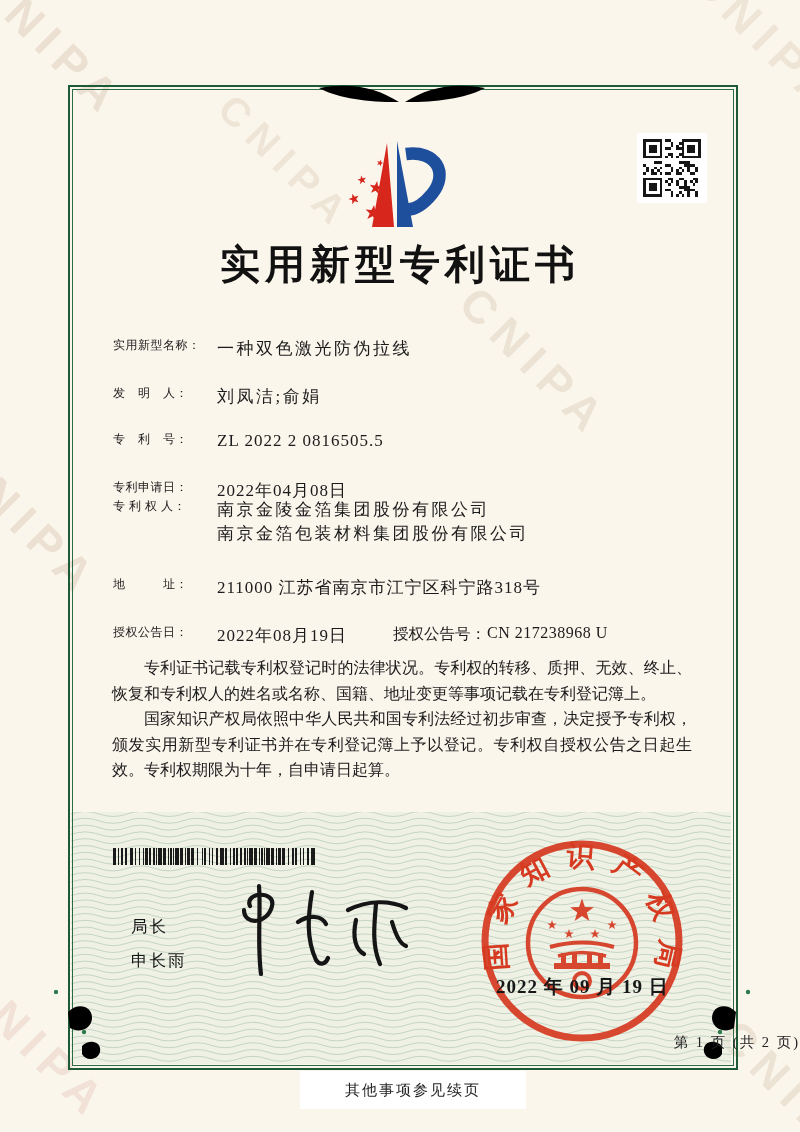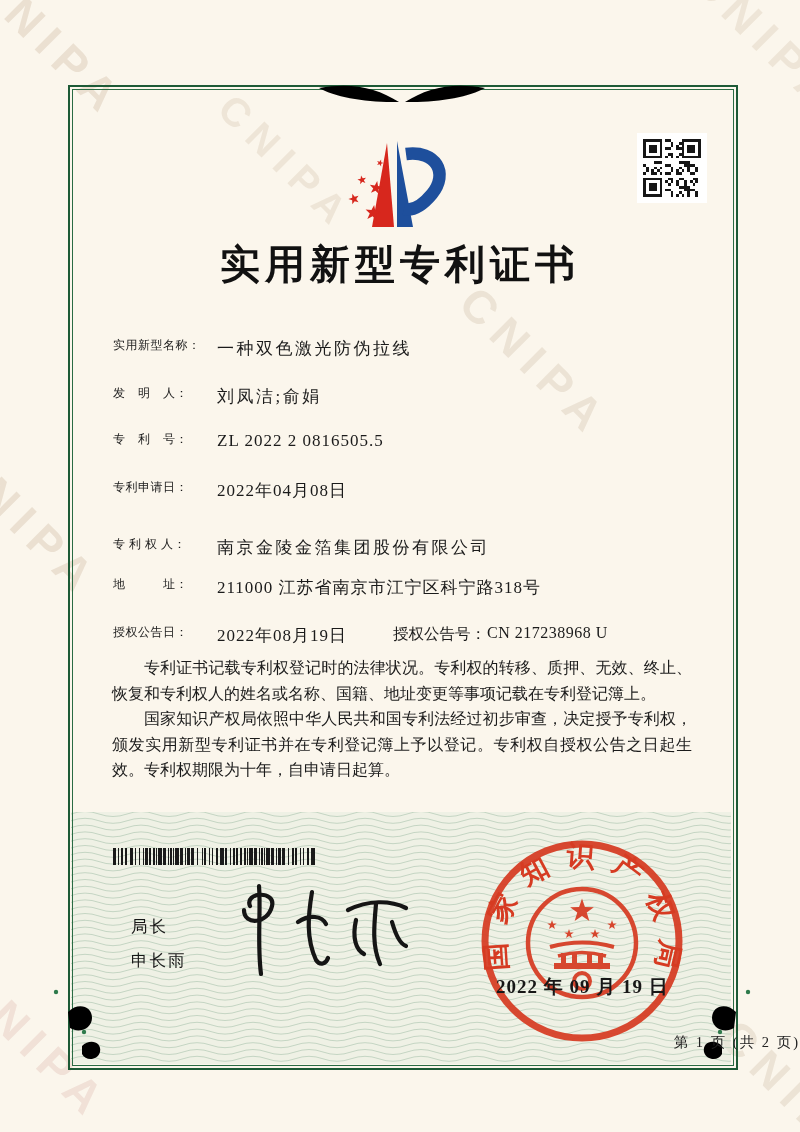--- a/index.html
+++ b/index.html
@@ -43,21 +43,21 @@
 
   
   .row{position:absolute;left:113px;width:590px;white-space:nowrap;color:#1b1b1b;z-index:4;}
   .row .lbl{position:absolute;left:0;font-size:12px;letter-spacing:.5px;}
   .row .val{position:absolute;left:104px;font-size:17px;letter-spacing:2.5px;}
   .row .val.num{letter-spacing:1px;}
   .row .val2line{top:24px;}
   .row .lbl2{position:absolute;left:280px;font-size:15.5px;}
   .row .valb{position:absolute;left:374px;font-size:16px;letter-spacing:.5px;}
   .r1{top:337px;} .r2{top:385px;} .r3{top:431px;} .r4{top:479px;}
-  .r5{top:536px;height:50px;text-decoration:underline;} .r6{top:576px;} .r7{top:624px;}
+  .r5{top:498px;height:50px;text-decoration:underline;} .r6{top:576px;} .r7{top:624px;}
 
   
   .paras{position:absolute;left:112px;top:655px;width:580px;font-size:16px;line-height:25.5px;
          text-align:justify;color:#1b1b1b;z-index:4;}
   .paras p{margin:0;text-indent:2em;}
 
   
   .barcode{position:absolute;left:113px;top:848px;width:210px;height:17px;font-size:0;z-index:4;}
   .barcode i{display:inline-block;height:100%;background:#1a1a1a;}
 
@@ -394,20 +394,21 @@
     <span class="lbl">专　利　号：</span>
     <span class="val num">ZL 2022 2 0816505.5</span>
   </div>
   <div class="row r4">
     <span class="lbl">专利申请日：</span>
     <span class="val num">2022年04月08日</span>
   </div>
   <div class="row r5">
     <span class="lbl">专 利 权 人：</span>
     <span class="val">南京金陵金箔集团股份有限公司</span>
+    <span class="val val2line">南京金箔包装材料集团股份有限公司</span>
   </div>
   <div class="row r6">
     <span class="lbl">地　　　址：</span>
     <span class="val num">211000 江苏省南京市江宁区科宁路318号</span>
   </div>
   <div class="row r7">
     <span class="lbl">授权公告日：</span>
     <span class="val num">2022年08月19日</span>
     <span class="lbl2">授权公告号：</span>
     <span class="valb">CN 217238968 U</span>
@@ -455,14 +456,15 @@
       <path d="M-24,15 Q0,8 24,15" stroke-width="3.5"></path>
       <circle cx="0" cy="40" r="8" stroke-width="4"></circle>
     </g>
     <text fill="#d63b22" font-size="28" font-weight="bold" letter-spacing="16" font-family="Liberation Serif, serif">
       <textPath href="#sealArc" startOffset="6">国家知识产权局</textPath>
     </text>
   </svg>
   <div class="sealdate">2022 年 09 月 19 日</div>
 
   <div class="pageinfo">第 1 页 (共 2 页)</div>
+  <div class="strip">其他事项参见续页</div>
 
 </div>
 
 </body></html>

